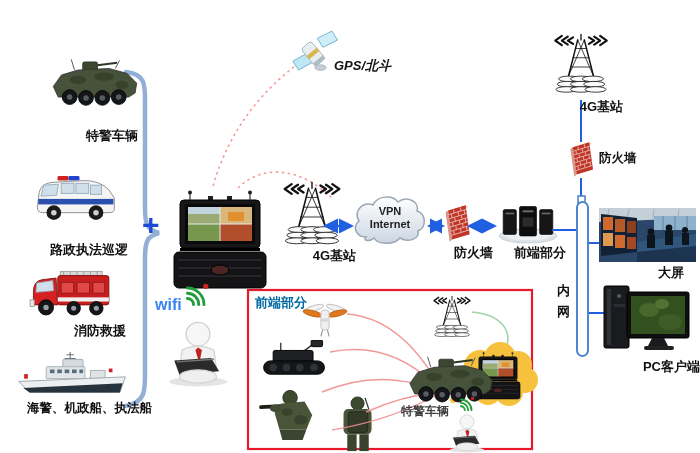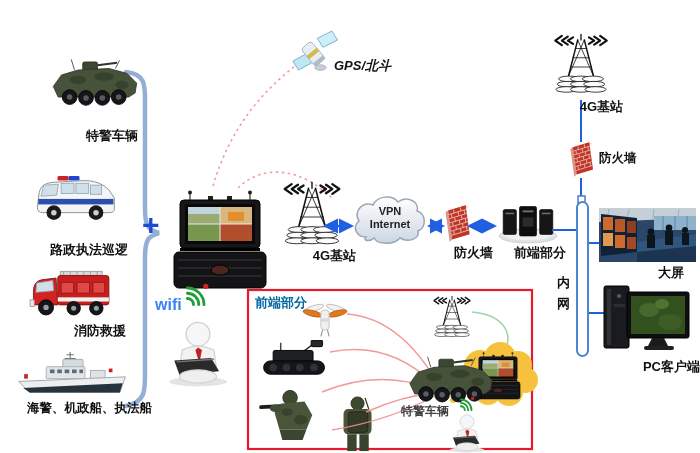--- a/index.html
+++ b/index.html
@@ -11,21 +11,21 @@
   .lbl-van{left:18px;top:241px;width:110px;}
   .lbl-fire{left:26px;top:322px;width:100px;font-family:Liberation Serif, serif;}
   .lbl-boat{left:-6px;top:400px;width:158px;font-size:12.5px;}
   .lbl-gps{left:334px;top:57px;width:90px;text-align:left;font-style:italic;}
   .lbl-4g-c{left:268px;top:247px;width:88px;}
   .cloud-text{left:352px;top:205px;width:76px;font-size:11px;line-height:13px;font-weight:bold;text-align:center;position:absolute;color:#222;}
   .lbl-fw-c{left:413px;top:244px;width:80px;}
   .lbl-plat{left:486px;top:244px;width:80px;}
   .lbl-4g-r{left:543px;top:98px;width:80px;}
   .lbl-fw-r{left:599px;top:150px;width:60px;text-align:left;font-size:12.5px;}
-  .lbl-intranet{left:556px;top:272px;width:15px;line-height:21px;word-break:break-all;text-align:center;white-space:normal;}
+  .lbl-intranet{left:556px;top:280px;width:15px;line-height:21px;word-break:break-all;text-align:center;white-space:normal;}
   .lbl-screen{left:608px;top:264px;width:76px;}
   .lbl-pc{left:604px;top:358px;width:96px;}
   .lbl-front{left:255px;top:294px;width:90px;color:#0369a1;text-align:left;}
   .lbl-apc2{left:401px;top:403px;width:90px;color:#3f3f3f;font-size:12px;text-align:left;}
   .lbl-wifi{left:155px;top:296px;width:50px;color:#3b82f6;font-size:16px;text-align:left;}
   .plus{left:142px;top:208px;position:absolute;font-size:30px;color:#1d49d4;font-weight:bold;}
 </style>
 </head>
 <body>
 

